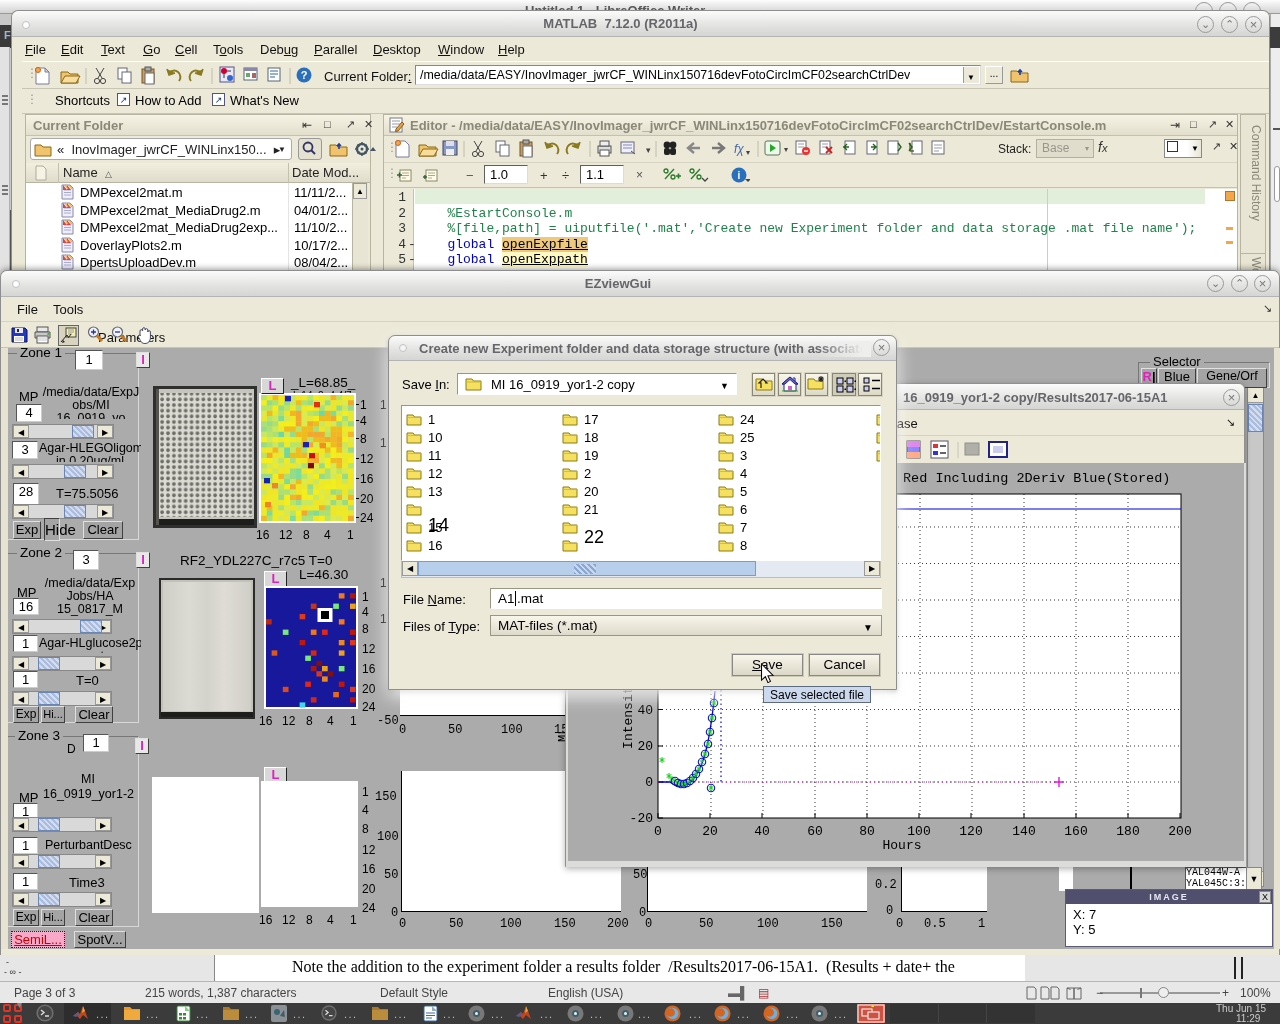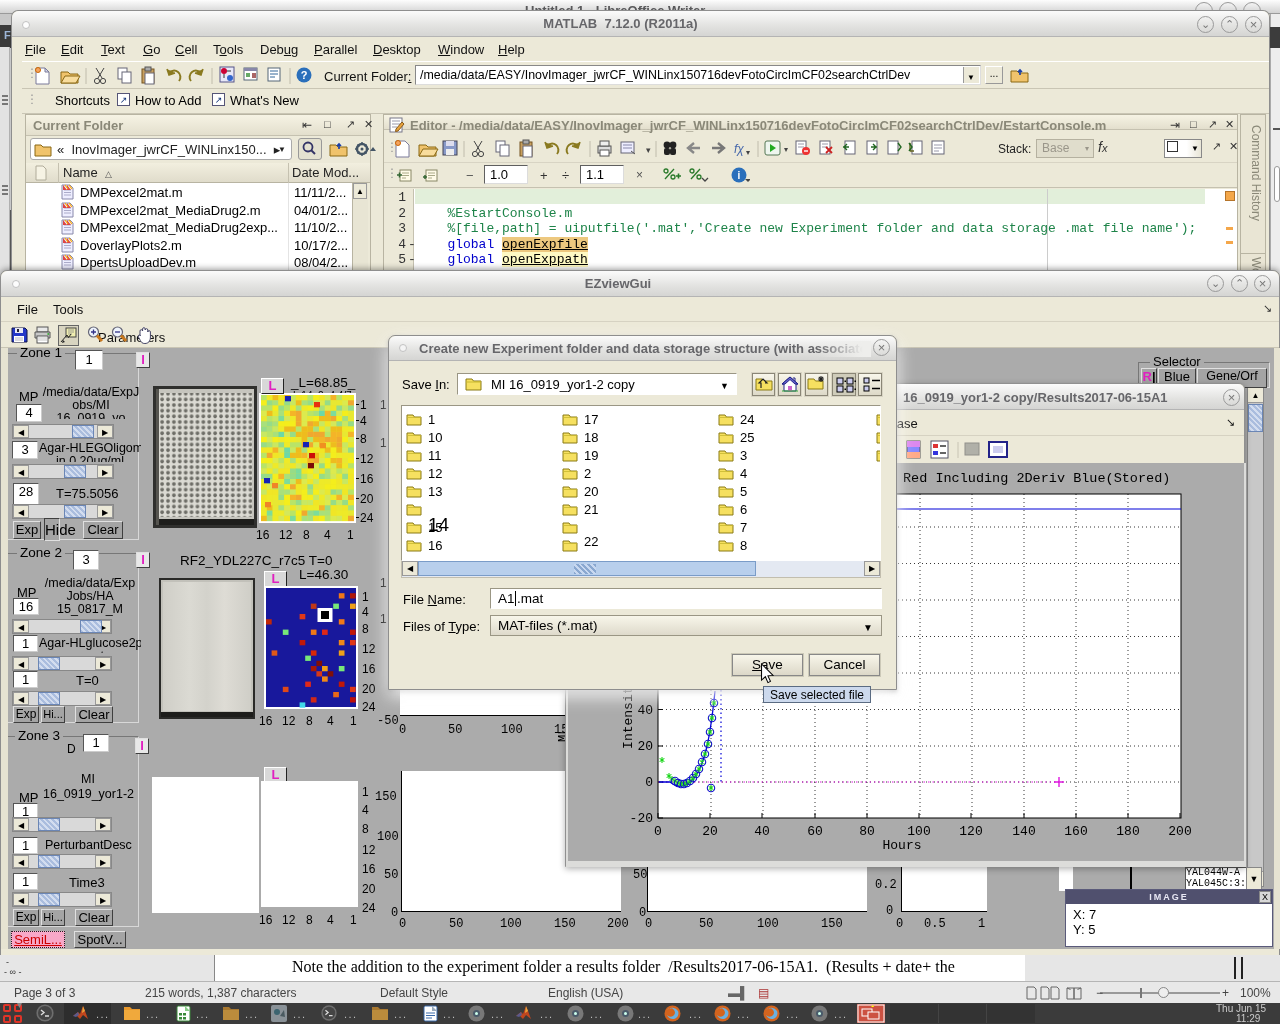--- a/index.html
+++ b/index.html
@@ -254,21 +254,21 @@
         <span style="position:absolute;left:54px;top:72px;">DpertsUploadDev.m</span>
         <span style="position:absolute;left:268px;top:72px;">08/04/2...</span>
         <div style="position:absolute;left:262px;top:70px;width:1px;height:18px;background:#e4e4e4;"></div>
       </div>
     <div class="abs" style="left:326px;top:68px;width:16px;height:88px;background:#e8e5d4;border-left:1px solid #b8b4a2;">
       <div class="abs" style="left:0px;top:0px;width:14px;height:16px;background:#ece9d8;border:1px solid #999;font-size:8px;text-align:center;line-height:15px;">▲</div>
     </div>
   </div>
 
   <div id="edpanel" class="abs" style="left:361px;top:103px;width:855px;height:158px;border:1px solid #b8b4a2;">
-    <div class="abs" style="left:0;top:0;width:100%;height:15px;background:linear-gradient(#f6f3e4,#e3dfcd);border-bottom:1px solid #c5c1b0;">
+    <div class="abs" style="left:0;top:0;width:100%;height:21px;background:linear-gradient(#f6f3e4,#e3dfcd);border-bottom:1px solid #c5c1b0;">
       <svg class="abs" style="left:5px;top:2px;" width="16" height="16" viewBox="0 0 16 16">
           <rect x="1" y="1" width="12" height="14" fill="#fff" stroke="#778"></rect>
           <path d="M3,4 h8 M3,7 h8 M3,10 h5" stroke="#99a"></path>
           <path d="M7,12 L13,5 l2,2 L9,14 l-2.5,.5 z" fill="#e8a33c" stroke="#86591a"></path>
         </svg>
       <span class="abs" style="left:26px;top:3px;font-weight:bold;font-size:13px;color:#8a8878;">Editor - /media/data/EASY/InovImager_jwrCF_WINLinx150716devFotoCircImCF02searchCtrlDev/EstartConsole.m</span>
       <span class="abs" style="left:786px;top:3px;color:#333;font-size:12px;">⇥</span>
       <span class="abs" style="left:806px;top:3px;color:#333;font-size:11px;">□</span>
       <span class="abs" style="left:824px;top:3px;color:#333;font-size:11px;">↗</span>
       <span class="abs" style="left:841px;top:3px;color:#333;font-size:11px;">✕</span>
@@ -1417,21 +1417,21 @@
       <span style="position:absolute;left:182px;top:78px;font-size:13px;">20</span>
       <svg style="position:absolute;left:160px;top:97px" width="16" height="13" viewBox="0 0 16 13">
         <path d="M1,2 h6 l1.5,2 h6.5 v8 h-14 z" fill="#f6e060" stroke="#8a7a14"></path>
         <path d="M1,4.5 h14" stroke="#c8b830" stroke-width="0.8"></path>
       </svg>
       <span style="position:absolute;left:182px;top:96px;font-size:13px;">21</span>
       <svg style="position:absolute;left:160px;top:115px" width="16" height="13" viewBox="0 0 16 13">
         <path d="M1,2 h6 l1.5,2 h6.5 v8 h-14 z" fill="#f6e060" stroke="#8a7a14"></path>
         <path d="M1,4.5 h14" stroke="#c8b830" stroke-width="0.8"></path>
       </svg>
-      <span style="position:absolute;left:182px;top:128px;font-size:13px;">22</span>
+      <span style="position:absolute;left:182px;top:121px;font-size:18px;">22</span>
       <svg style="position:absolute;left:160px;top:133px" width="16" height="13" viewBox="0 0 16 13">
         <path d="M1,2 h6 l1.5,2 h6.5 v8 h-14 z" fill="#f6e060" stroke="#8a7a14"></path>
         <path d="M1,4.5 h14" stroke="#c8b830" stroke-width="0.8"></path>
       </svg>
       <span style="position:absolute;left:182px;top:132px;font-size:13px;margin-top:28px;">23</span>
       <svg style="position:absolute;left:316px;top:7px" width="16" height="13" viewBox="0 0 16 13">
         <path d="M1,2 h6 l1.5,2 h6.5 v8 h-14 z" fill="#f6e060" stroke="#8a7a14"></path>
         <path d="M1,4.5 h14" stroke="#c8b830" stroke-width="0.8"></path>
       </svg>
       <span style="position:absolute;left:338px;top:6px;font-size:13px;">24</span>

